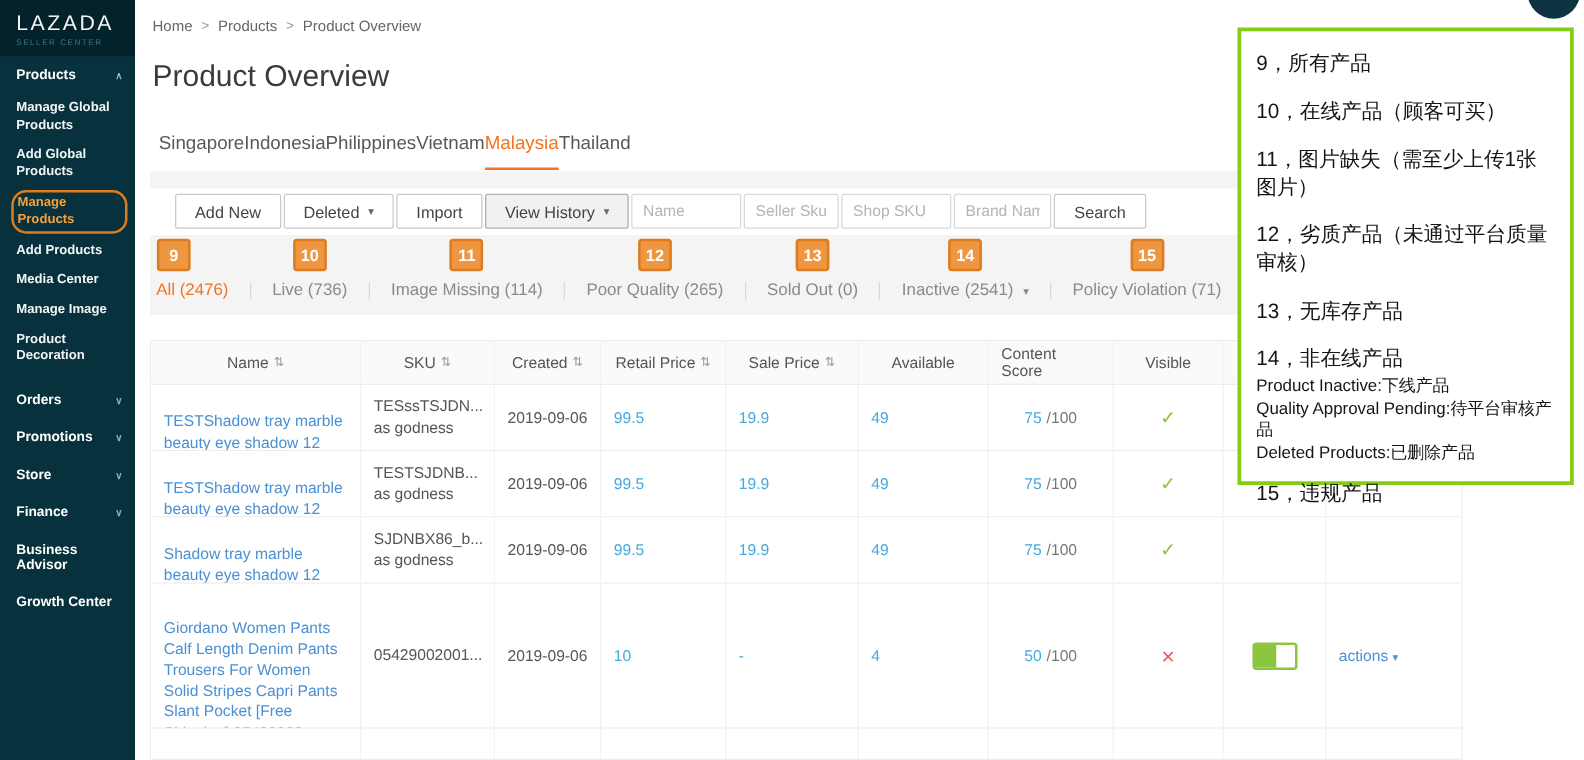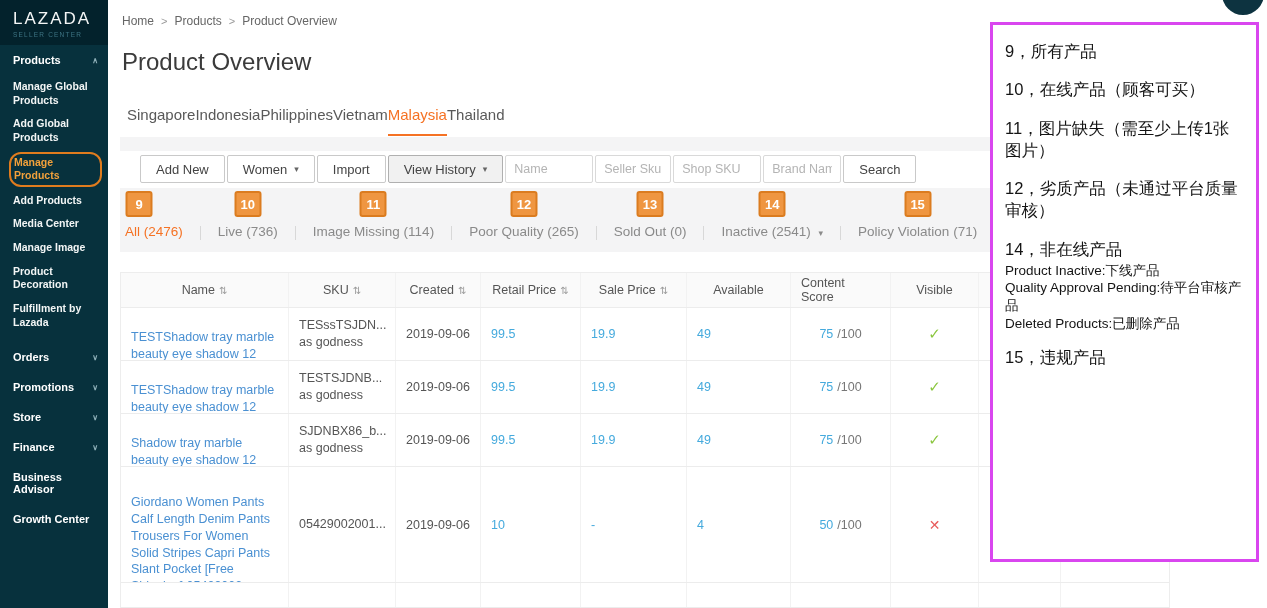--- a/index.html
+++ b/index.html
@@ -64,21 +64,21 @@
   .score-max { color:#777; }
   .check { color:#8bc63f; font-size:15px; text-align:center; }
   .cross { color:#e85d5d; font-size:14px; text-align:center; }
   .center { align-items:center; }
   .toggle { width:36px; height:22px; border:2px solid #8cc63e; border-radius:3px; background:#fff; position:relative; cursor:pointer; }
   .toggle .toggle-on { position:absolute; left:0; top:0; width:17px; height:18px; background:#8cc63e; }
   .actions-link { color:#4a90d2; cursor:pointer; white-space:nowrap; }
   .actions-link .caret { font-size:9px; }
 
   
-  .panel { position:absolute; left:990px; top:22px; width:269px; height:540px; background:#fff; border:3px solid #d946ef; padding:15px 12px 10px 12px; color:#141414; }
+  .panel { position:absolute; left:990px; top:22px; width:269px; height:366px; background:#fff; border:3px solid #84cc16; padding:15px 12px 10px 12px; color:#141414; }
   .pitem { font-size:16.5px; line-height:1.35; margin-bottom:16px; font-weight:400; }
   .psub { font-size:13.5px; line-height:1.3; color:#141414; }
   .pblock { margin-bottom:14px; }
   .pblock .pitem { margin-bottom:2px; }
 
   .corner-circle { position:absolute; left:1222px; top:-27px; width:42px; height:42px; border-radius:50%; background:#0d3340; cursor:pointer; }
 </style>
 </head>
 <body>
 
@@ -93,21 +93,20 @@
       <span>Products</span>
       <span class="chev">∧</span>
     </div>
     <div class="nav-item">Manage Global Products</div>
     <div class="nav-item">Add Global Products</div>
     <div class="nav-item active">Manage Products</div>
     <div class="nav-item">Add Products</div>
     <div class="nav-item">Media Center</div>
     <div class="nav-item">Manage Image</div>
     <div class="nav-item">Product Decoration</div>
-    <div class="nav-item">Fulfillment by Lazada</div>
     <div class="nav-gap"></div>
     <div class="nav-head">
       <span>Orders</span>
       <span class="chev">∨</span>
     </div>
     <div class="nav-head">
       <span>Promotions</span>
       <span class="chev">∨</span>
     </div>
     <div class="nav-head">
@@ -144,21 +143,21 @@
     <div class="ctab active">Malaysia</div>
     <div class="ctab">Thailand</div>
   </div>
 
   <div class="filter-band"></div>
   <div class="toolbar-strip"></div>
 
   <div class="toolbar">
     <button class="btn">Add New</button>
     <button class="btn">
-      <span>Women</span>
+      <span>Deleted</span>
       <span class="caret">▾</span>
     </button>
     <button class="btn">Import</button>
     <button class="btn shaded">
       <span>View History</span>
       <span class="caret">▾</span>
     </button>
     <input class="tinput w-name" placeholder="Name" style="">
     <input class="tinput w-sku" placeholder="Seller Sku" style="">
     <input class="tinput w-shop" placeholder="Shop SKU" style="">
@@ -387,20 +386,21 @@
         <div class="td"></div>
         <div class="td"></div>
     </div>
   </div>
 
   <div class="panel">
     <div class="pitem">9，所有产品</div>
     <div class="pitem">10，在线产品（顾客可买）</div>
     <div class="pitem">11，图片缺失（需至少上传1张图片）</div>
     <div class="pitem">12，劣质产品（未通过平台质量审核）</div>
+    <div class="pitem">13，无库存产品</div>
     <div class="pblock">
       <div class="pitem">14，非在线产品</div>
       <div class="psub">Product Inactive:下线产品</div>
       <div class="psub">Quality Approval Pending:待平台审核产品</div>
       <div class="psub">Deleted Products:已删除产品</div>
     </div>
     <div class="pitem">15，违规产品</div>
   </div>
 
   <div class="corner-circle"></div>

